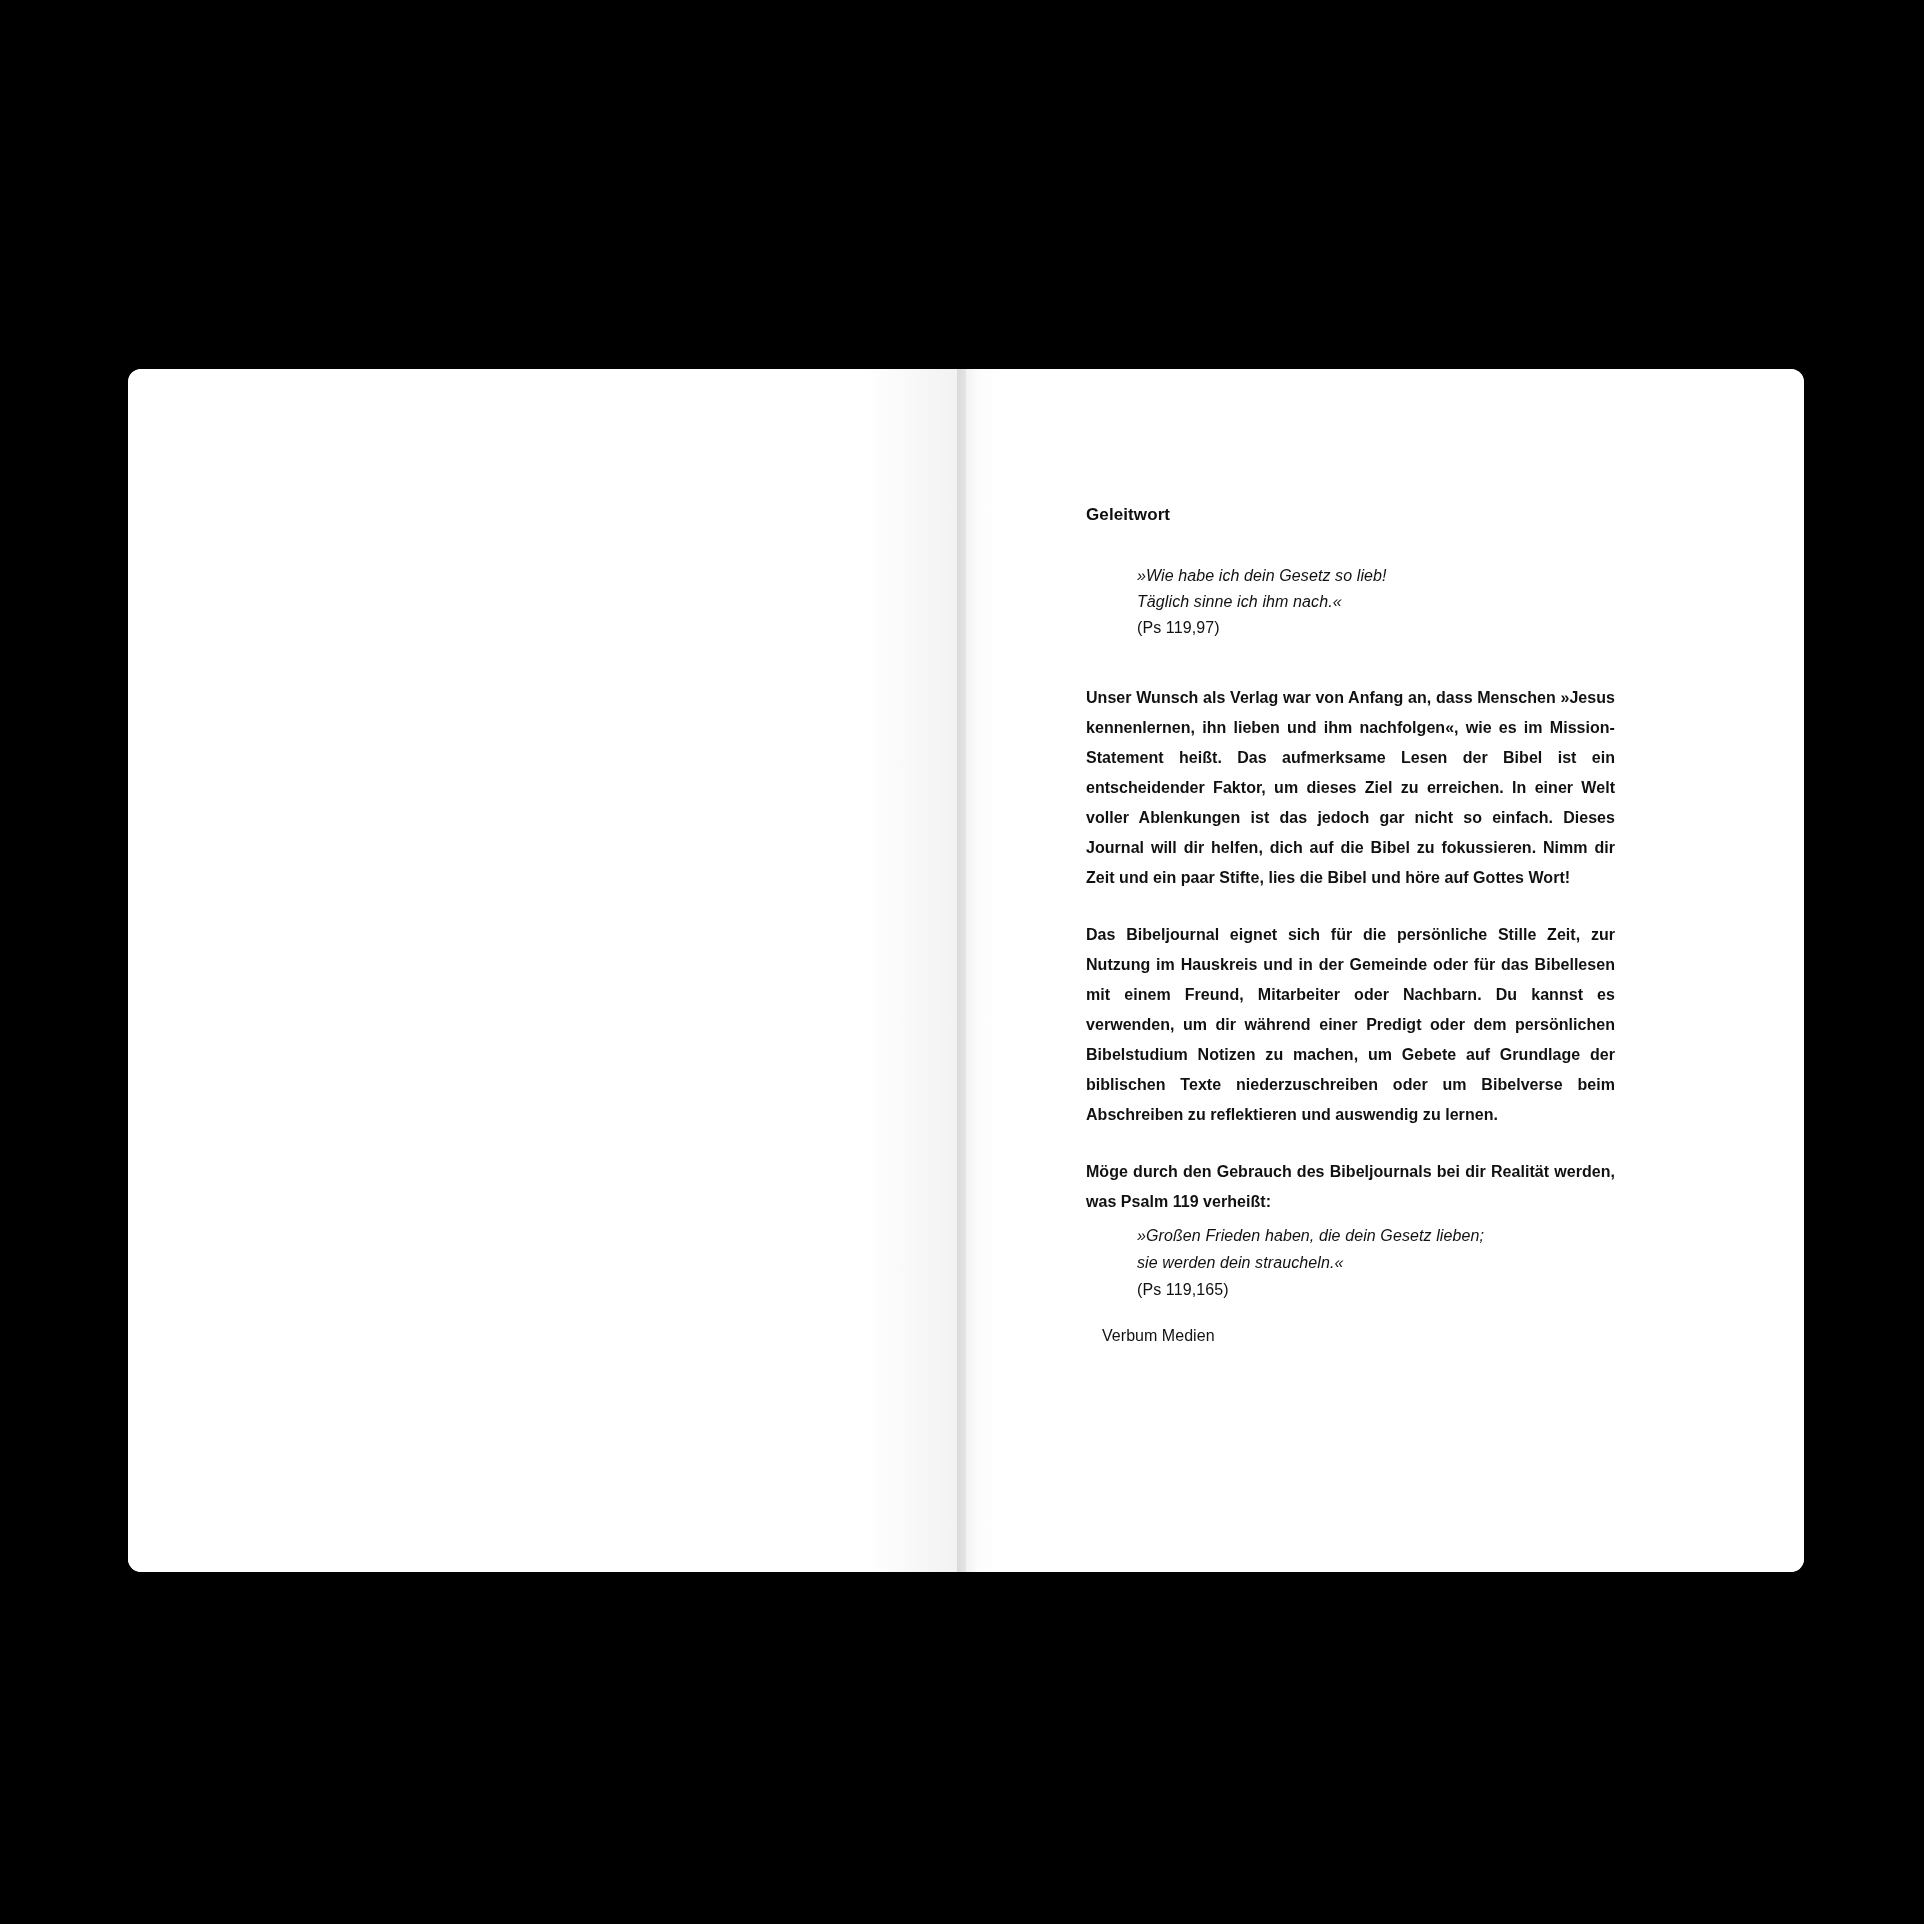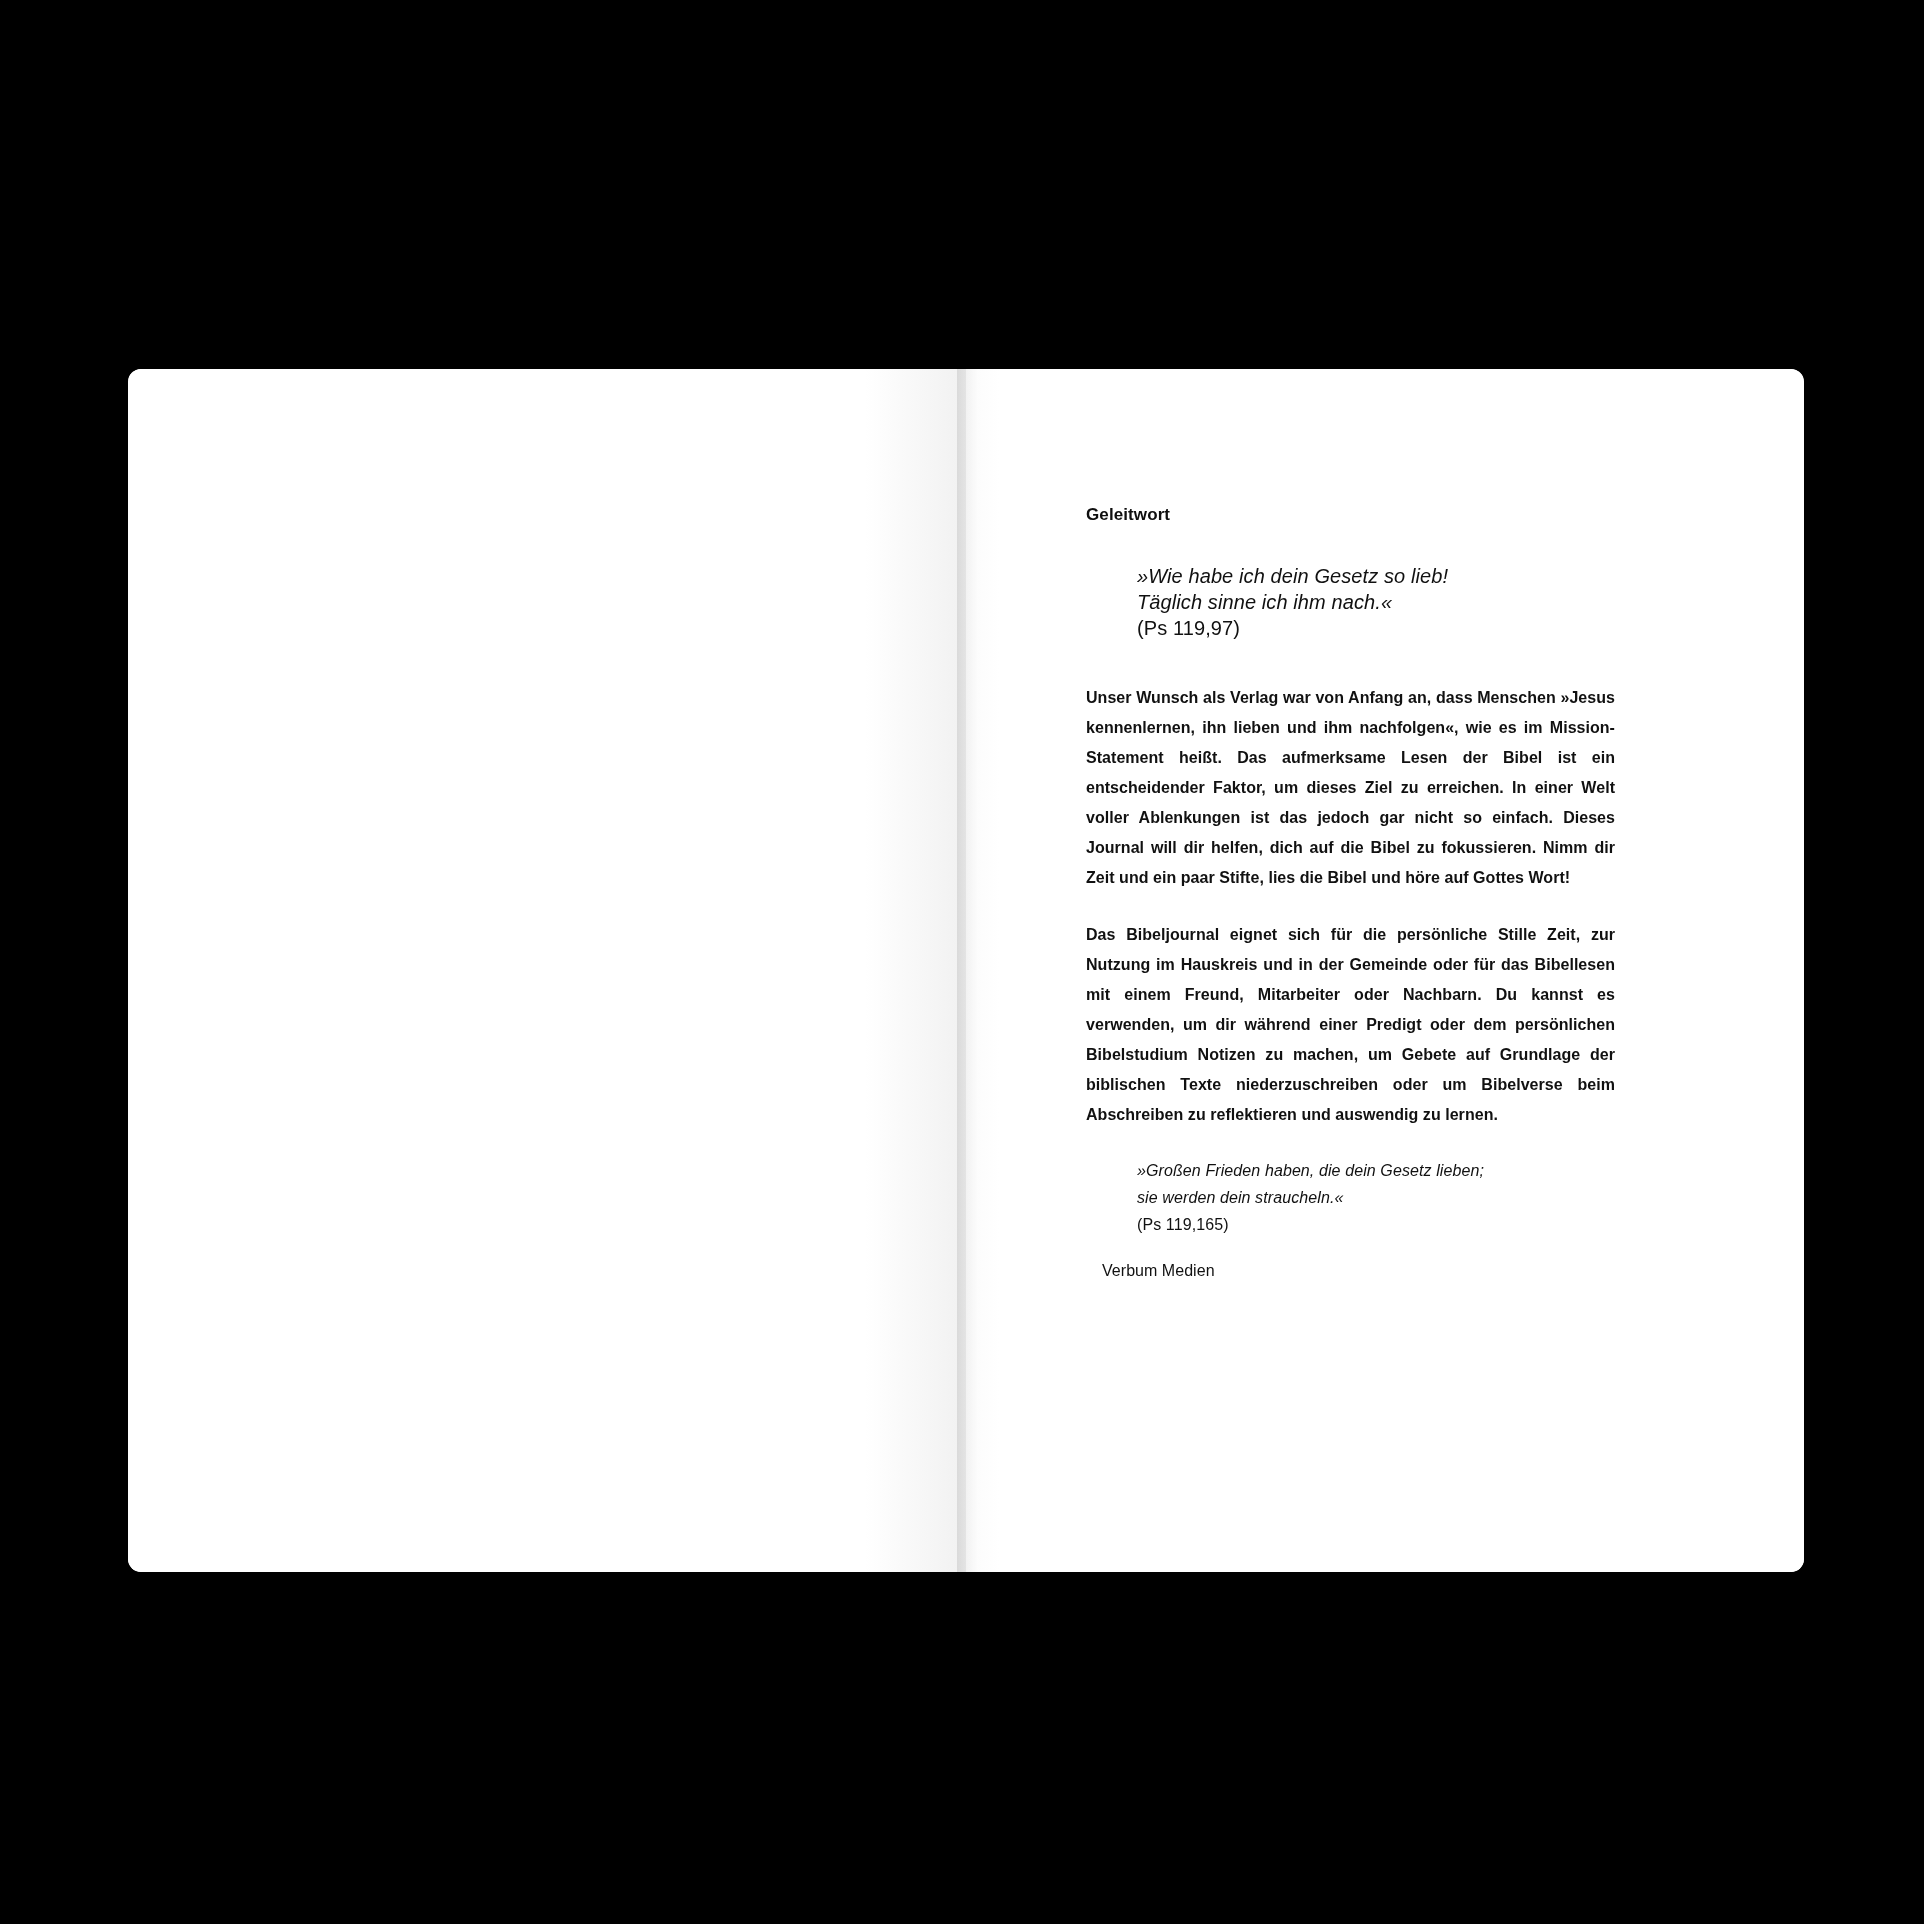--- a/index.html
+++ b/index.html
@@ -77,21 +77,21 @@
     font-size: 17px;
     font-weight: bold;
     letter-spacing: 0.1px;
     margin: 0 0 38px 0;
     color: #0f0f0f;
   }
 
   .verse-block {
     margin: 0 0 42px 0;
     padding-left: 51px;
-    font-size: 20px;
+    font-size: 16px;
     line-height: 26px;
     color: #111111;
   }
   .verse-line {
     font-style: italic;
     display: block;
     letter-spacing: 0.1px;
   }
   .verse-ref {
     display: block;
@@ -148,20 +148,21 @@
         <div class="verse-block">
           <span class="verse-line">»Wie habe ich dein Gesetz so lieb!</span>
           <span class="verse-line">Täglich sinne ich ihm nach.«</span>
           <span class="verse-ref">(Ps 119,97)</span>
         </div>
 
         <p class="para">Unser Wunsch als Verlag war von Anfang an, dass Menschen »Jesus kennenlernen, ihn lieben und ihm nachfolgen«, wie es im Mission-Statement heißt. Das aufmerksame Lesen der Bibel ist ein entscheidender Faktor, um dieses Ziel zu erreichen. In einer Welt voller Ablenkungen ist das jedoch gar nicht so einfach. Dieses Journal will dir helfen, dich auf die Bibel zu fokussieren. Nimm dir Zeit und ein paar Stifte, lies die Bibel und höre auf Gottes Wort!</p>
 
         <p class="para">Das Bibeljournal eignet sich für die persönliche Stille Zeit, zur Nutzung im Hauskreis und in der Gemeinde oder für das Bibellesen mit einem Freund, Mitarbeiter oder Nachbarn. Du kannst es verwenden, um dir während einer Predigt oder dem persönlichen Bibelstudium Notizen zu machen, um Gebete auf Grundlage der biblischen Texte niederzuschreiben oder um Bibelverse beim Abschreiben zu reflektieren und auswendig zu lernen.</p>
 
+        <p class="para para-tight">Möge durch den Gebrauch des Bibeljournals bei dir Realität werden, was Psalm 119 verheißt:</p>
 
         <div class="verse-block-inline">
           <span class="verse-line">»Großen Frieden haben, die dein Gesetz lieben;</span>
           <span class="verse-line">sie werden dein straucheln.«</span>
           <span class="verse-ref">(Ps 119,165)</span>
         </div>
 
         <p class="signature">Verbum Medien</p>
 
       </div>

